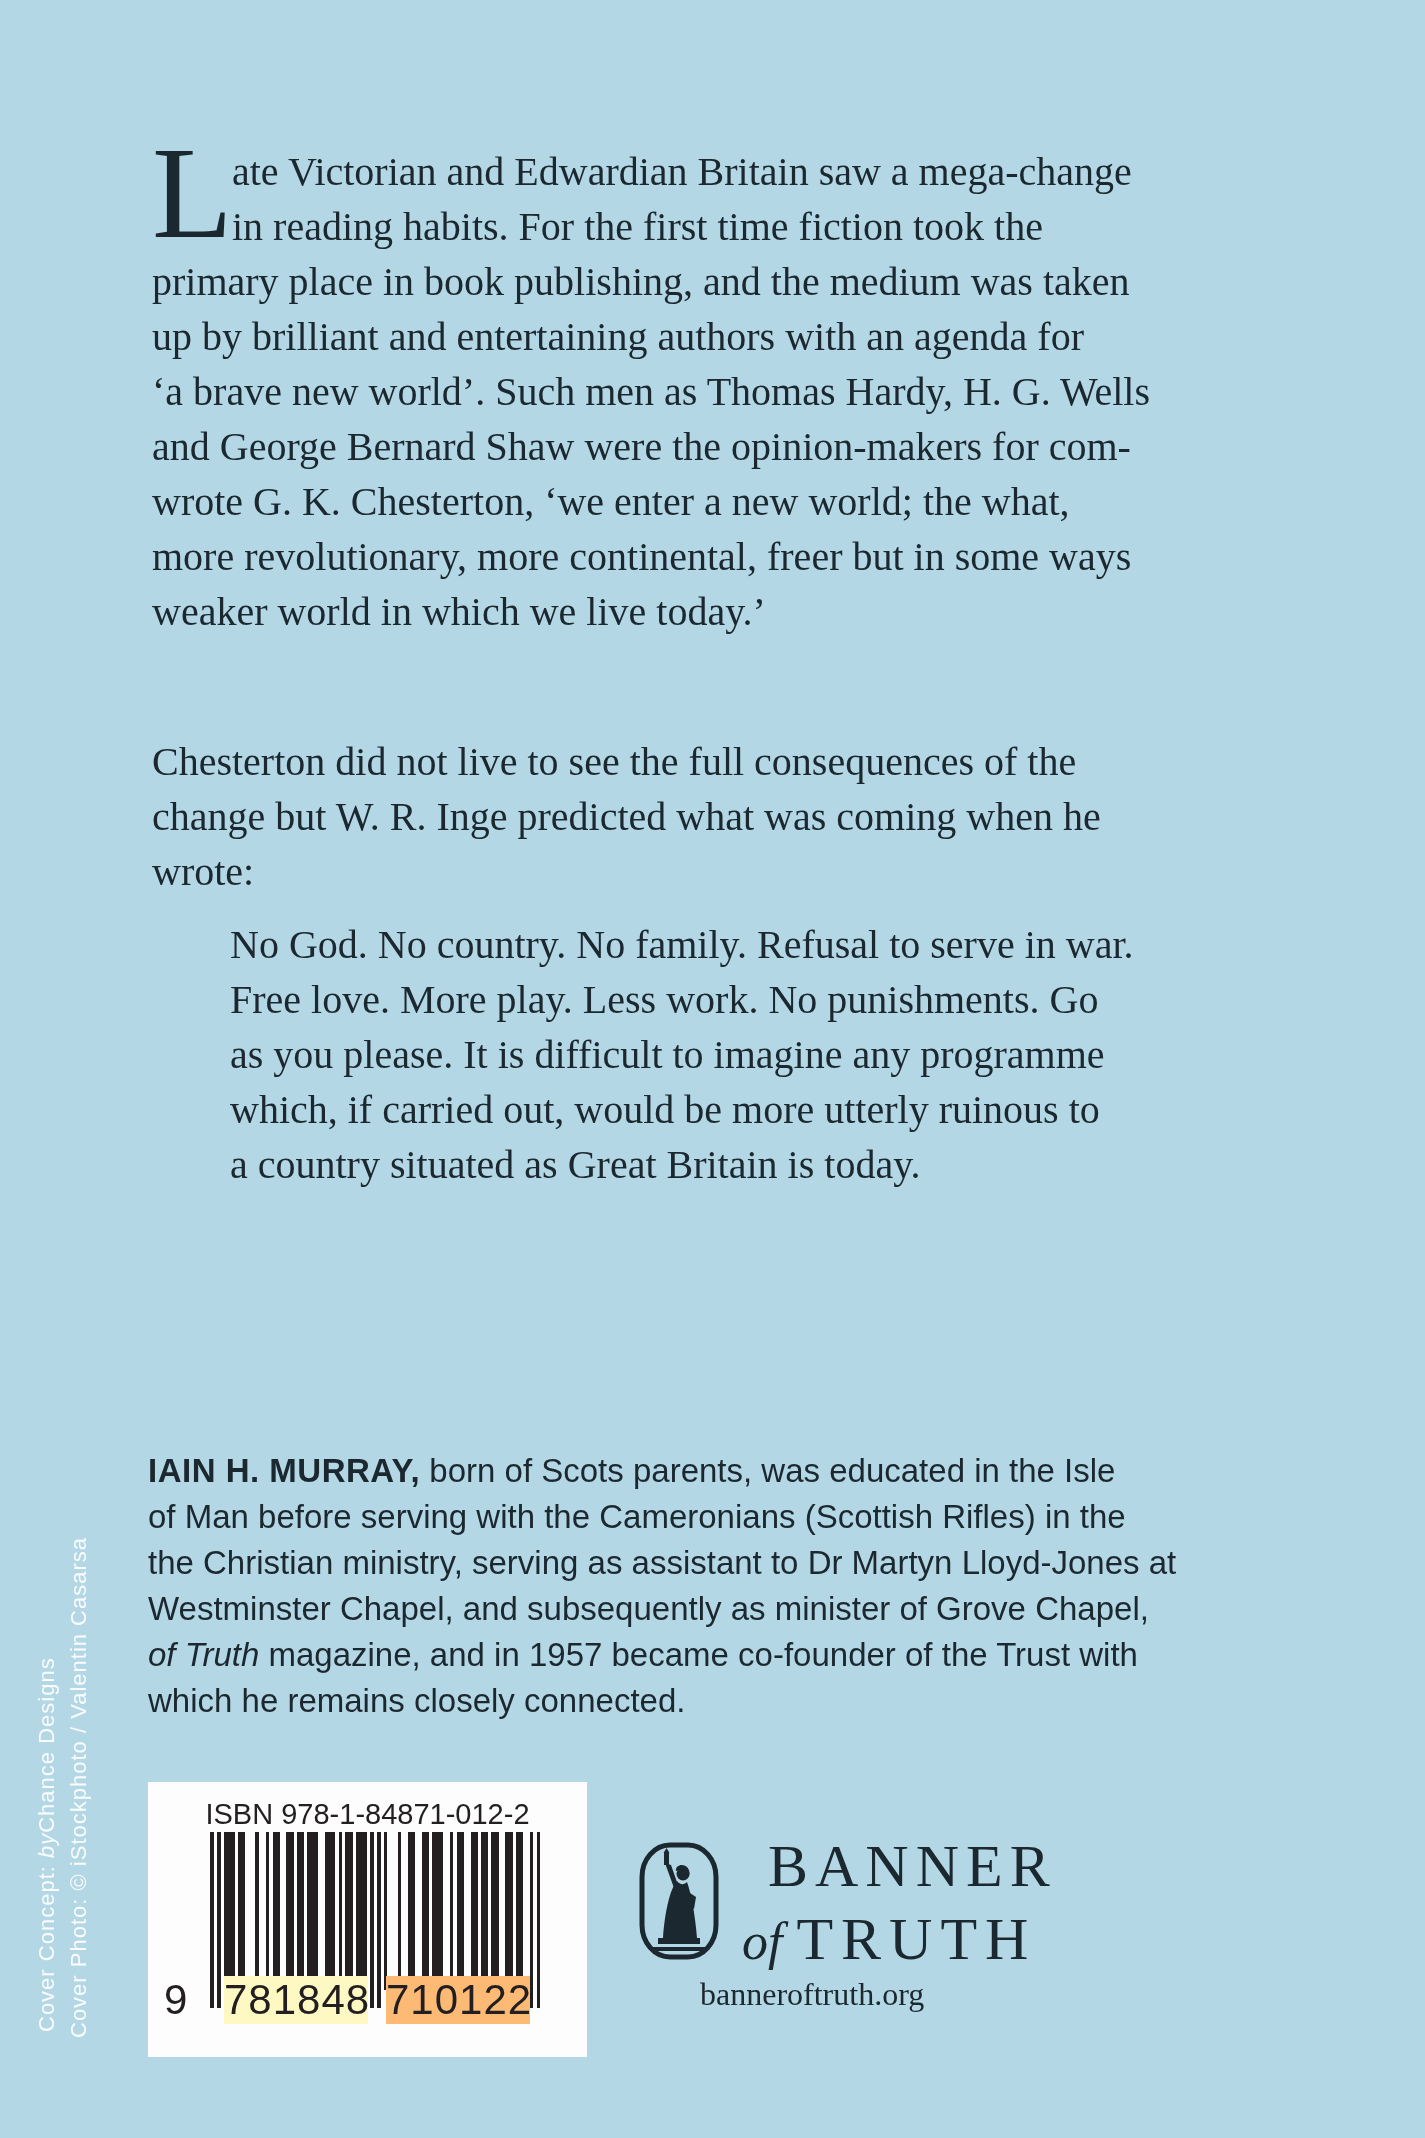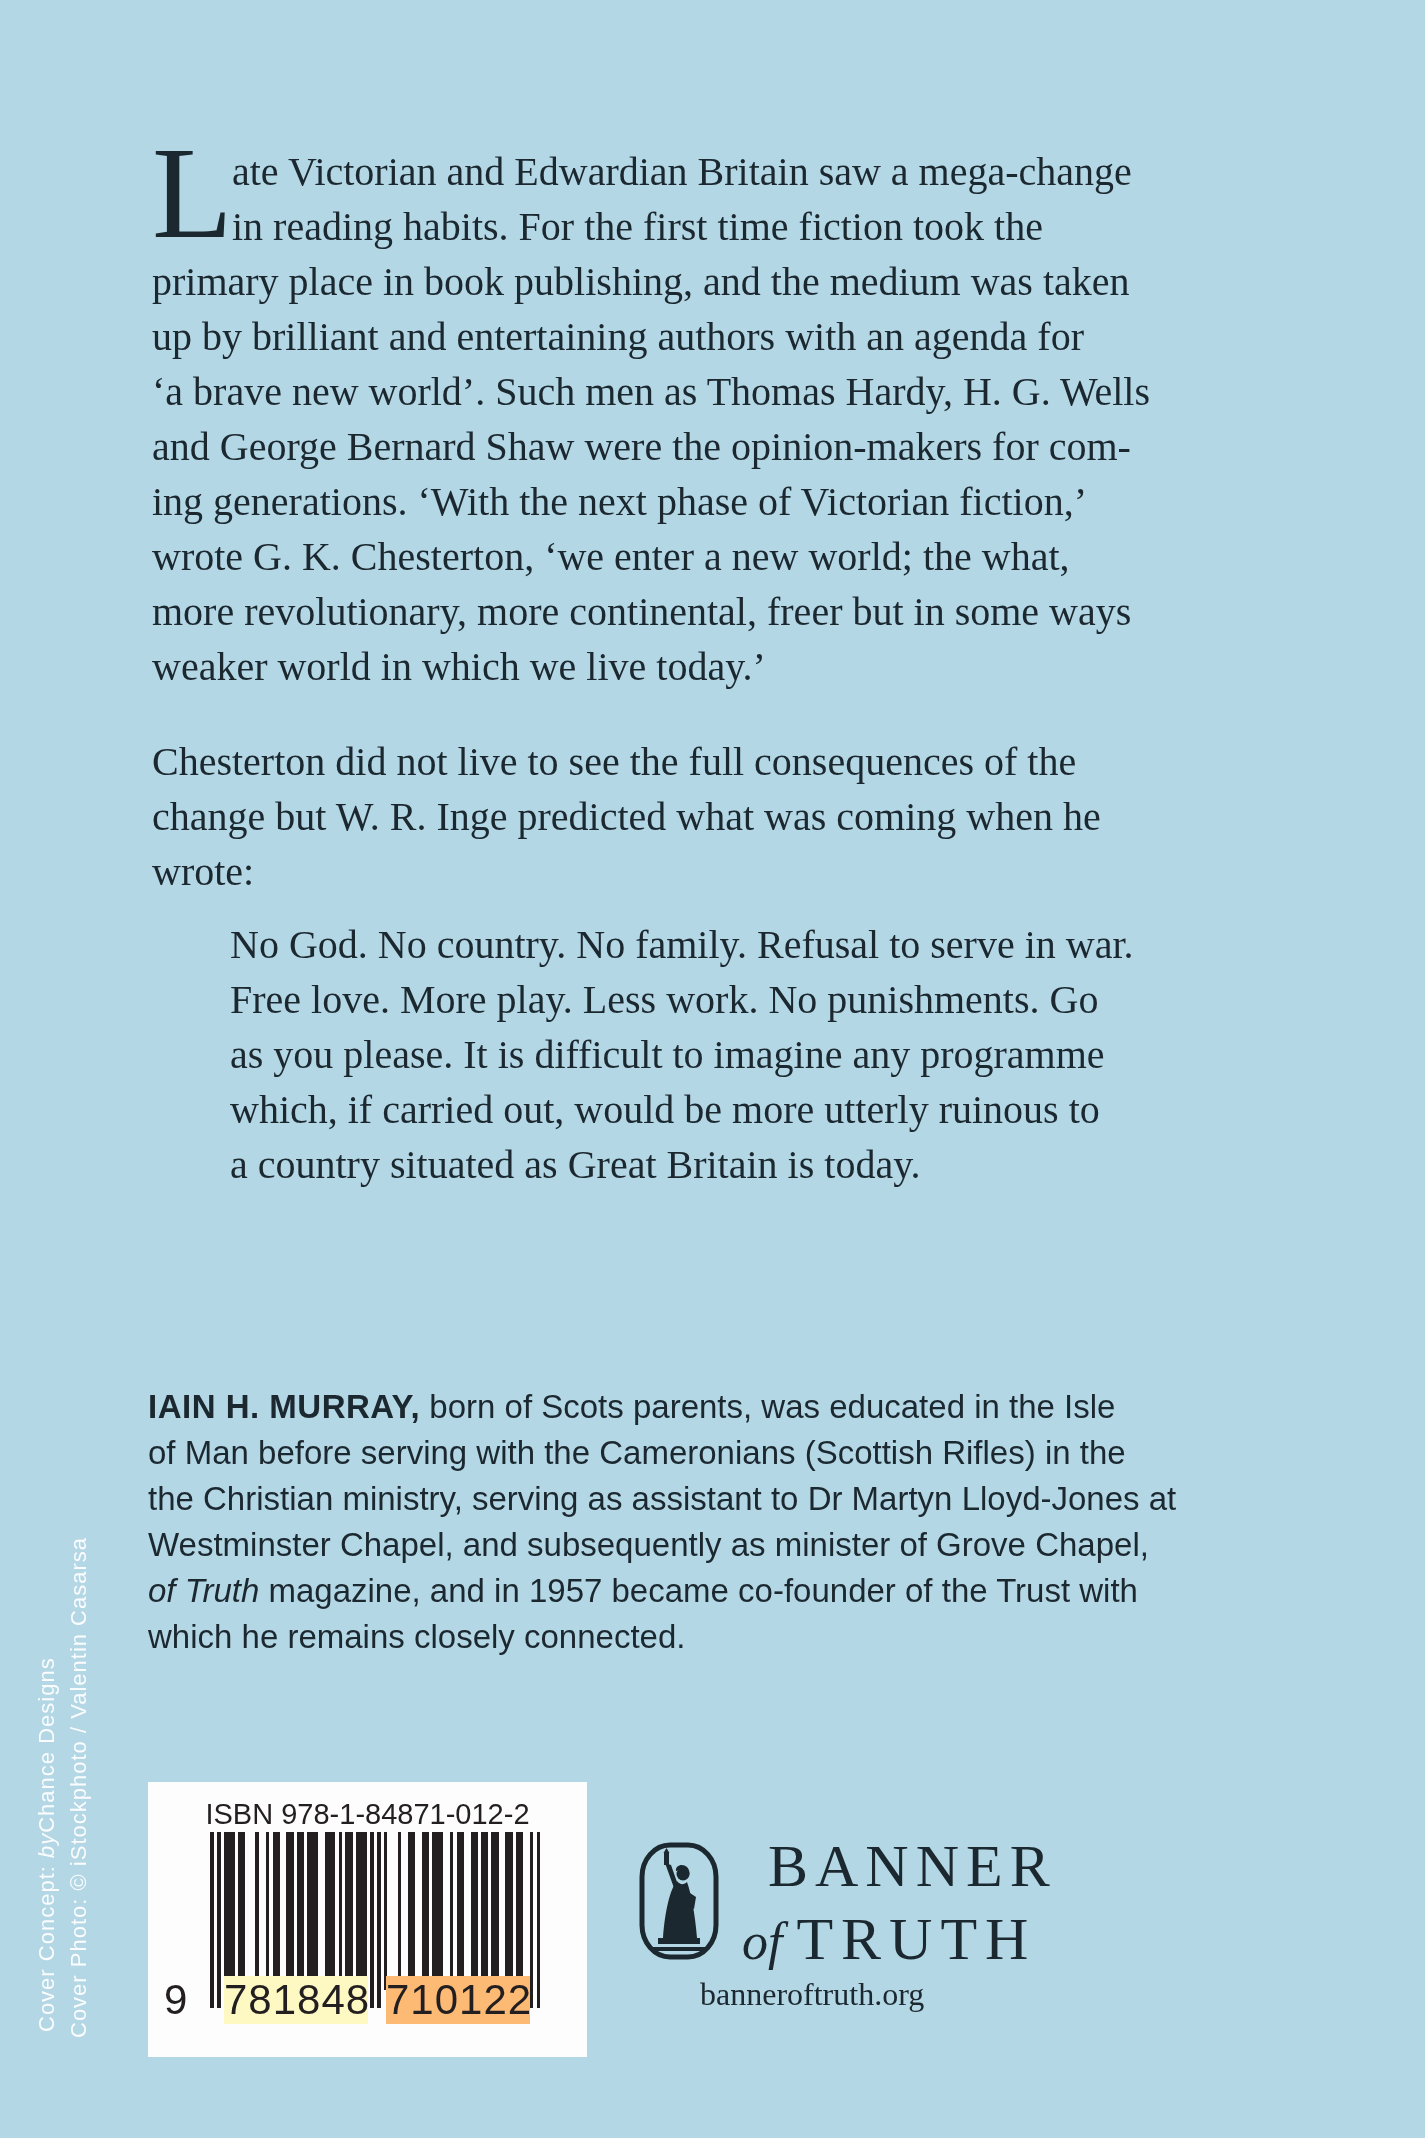--- a/index.html
+++ b/index.html
@@ -27,21 +27,21 @@
     left:0;top:-17px;
     font-size:132px;
     line-height:1;
     font-family:"Liberation Serif", serif;
   }
   .para2{left:152px;top:734px;width:1170px;}
   .quote{left:230px;top:917px;width:1050px;}
   
   .bio{
     position:absolute;
-    left:148px;top:1384px;width:1220px;
+    left:148px;top:1448px;width:1220px;
     font-family:"Liberation Sans", sans-serif;
     font-size:33px;
     line-height:46px;
     color:#1c2830;
   }
   .bio .line{white-space:nowrap;}
   .bio .bold{font-weight:bold;letter-spacing:0.5px;}
   .bio .ital{font-style:italic;}
   
   .credit{
@@ -115,21 +115,20 @@
 <div class="page">
 
   <div class="serif-block para1">
     <span class="drop-cap">L</span>
     <div class="line indent">ate Victorian and Edwardian Britain saw a mega-change</div>
     <div class="line indent">in reading habits. For the first time fiction took the</div>
     <div class="line">primary place in book publishing, and the medium was taken</div>
     <div class="line">up by brilliant and entertaining authors with an agenda for</div>
     <div class="line">‘a brave new world’. Such men as Thomas Hardy, H. G. Wells</div>
     <div class="line">and George Bernard Shaw were the opinion-makers for com-</div>
-    <div class="line">ing generations. ‘With the next phase of Victorian fiction,’</div>
     <div class="line">wrote G. K. Chesterton, ‘we enter a new world; the what,</div>
     <div class="line">more revolutionary, more continental, freer but in some ways</div>
     <div class="line">weaker world in which we live today.’</div>
   </div>
 
   <div class="serif-block para2">
     <div class="line">Chesterton did not live to see the full consequences of the</div>
     <div class="line">change but W. R. Inge predicted what was coming when he</div>
     <div class="line">wrote:</div>
   </div>

